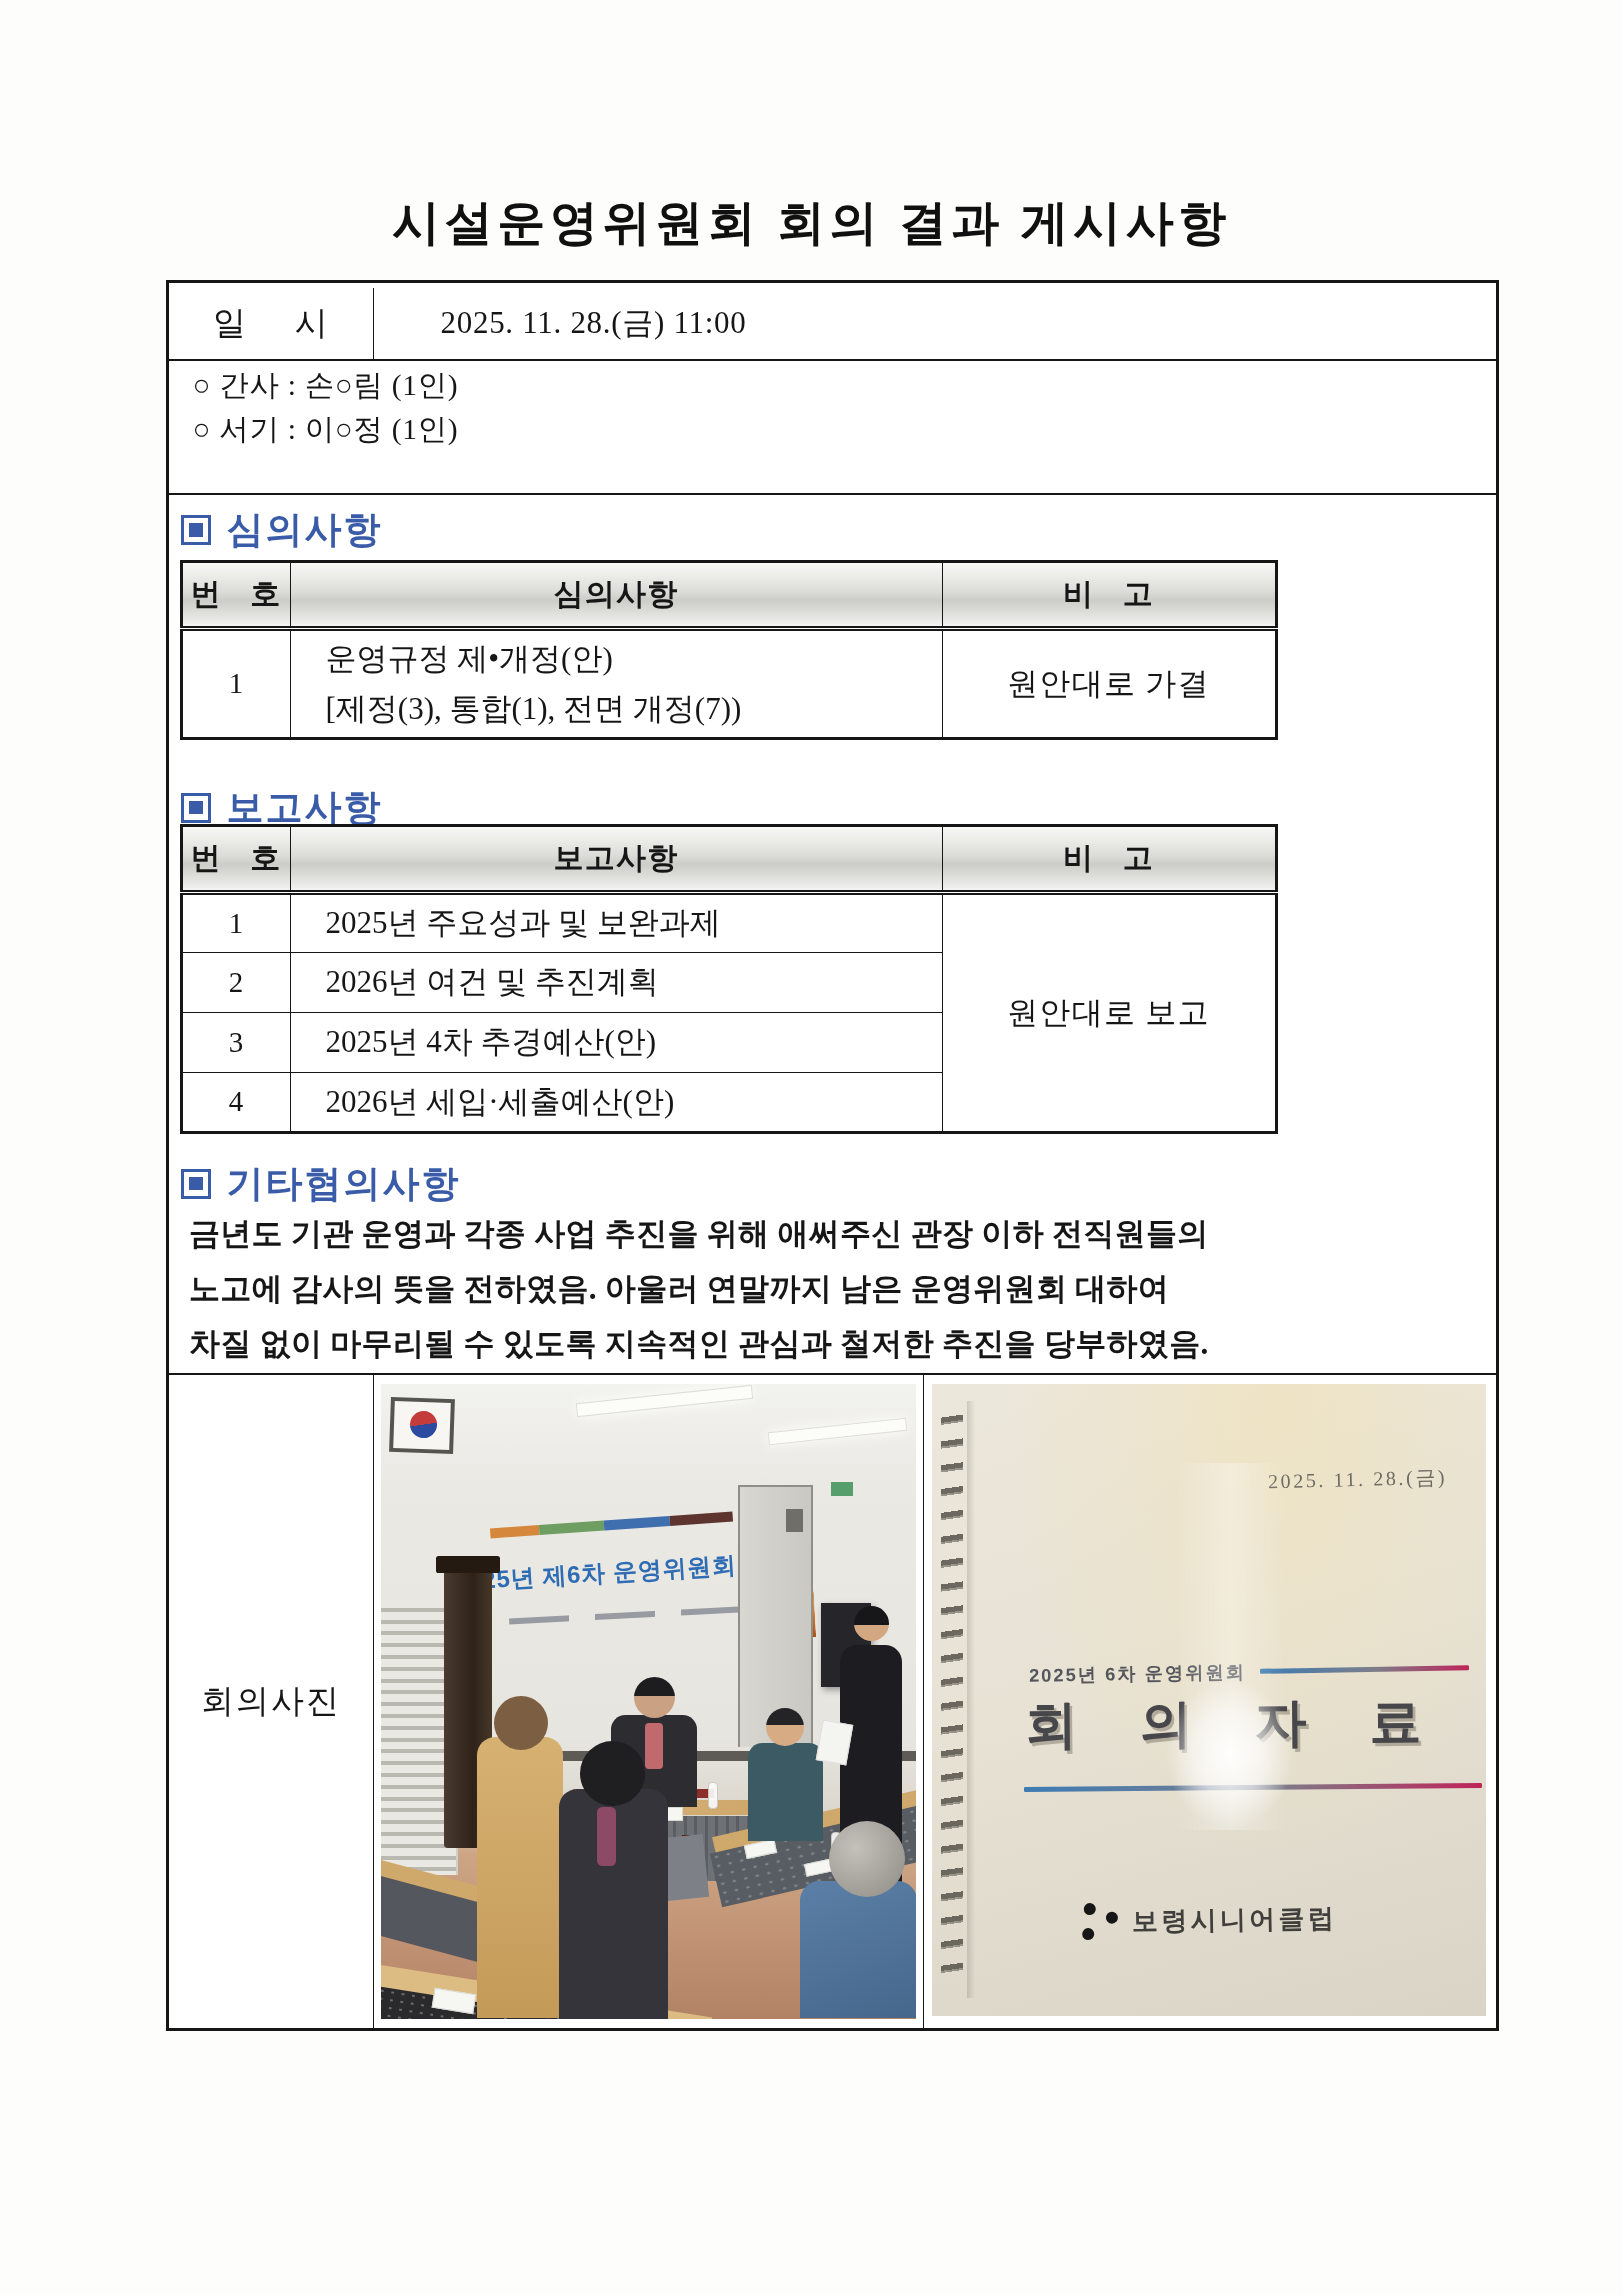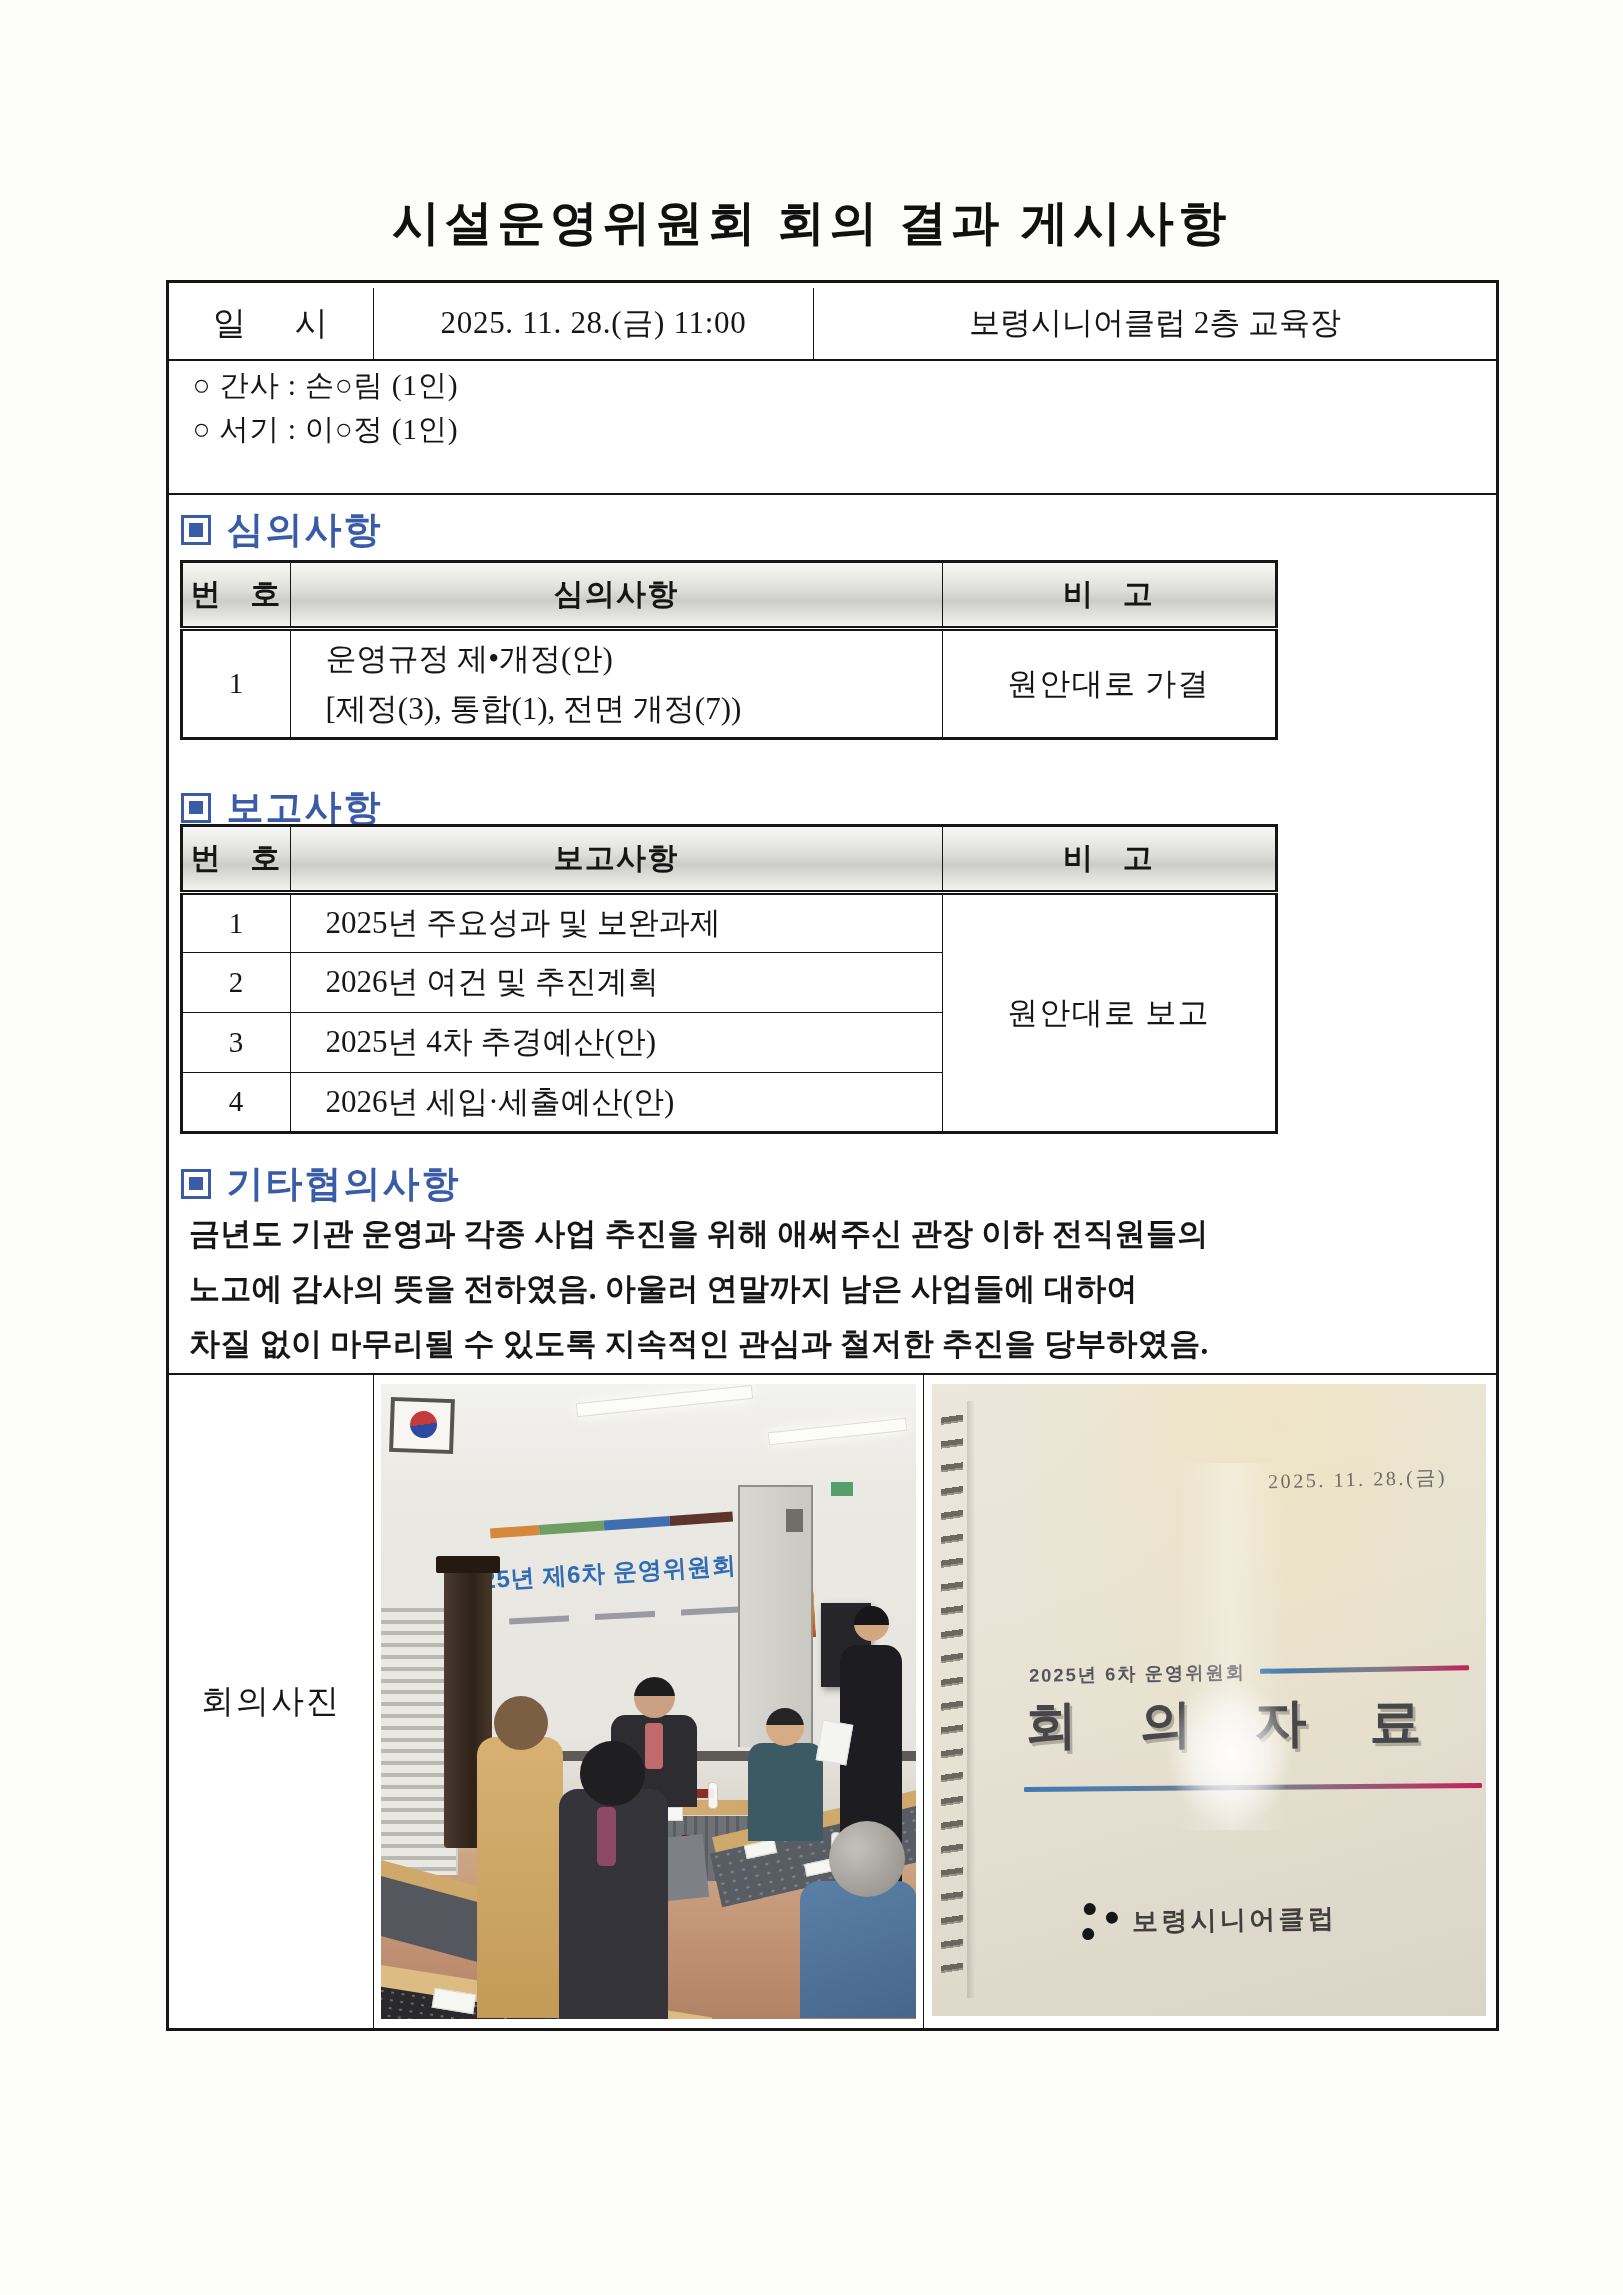--- a/index.html
+++ b/index.html
@@ -183,21 +183,20 @@
 <div class="sheet">
 
   <div class="page-title">시설운영위원회 회의 결과 게시사항</div>
 
   <div class="doc-table">
 
 
     <div class="row row-info">
       <div class="c1 cell-label">일 시</div>
       <div class="c2">2025. 11. 28.(금) 11:00</div>
-      <div class="c4">보령시니어클럽 2층 교육장</div>
     </div>
 
     <div class="row row-att">
       <div class="att-content">
         <p>○ 간사 : 손○림 (1인)</p>
         <p>○ 서기 : 이○정 (1인)</p>
       </div>
     </div>
 
     <div class="row row-content">
@@ -268,21 +267,21 @@
         </tbody>
           </table>
 
         <div class="sec-head sh3">
           <span class="bullet"></span>
           <span>기타협의사항</span>
         </div>
 
         <div class="etc-par">
           <div>금년도 기관 운영과 각종 사업 추진을 위해 애써주신 관장 이하 전직원들의</div>
-          <div>노고에 감사의 뜻을 전하였음. 아울러 연말까지 남은 사업들에 대하여</div>
+          <div>노고에 감사의 뜻을 전하였음. 아울러 연말까지 남은 운영위원회 대하여</div>
           <div>차질 없이 마무리될 수 있도록 지속적인 관심과 철저한 추진을 당부하였음.</div>
         </div>
 
       </div>
     </div>
 
     <div class="row row-photos">
       <div class="label-cell">회의사진</div>
 
       <div class="pc-left">

